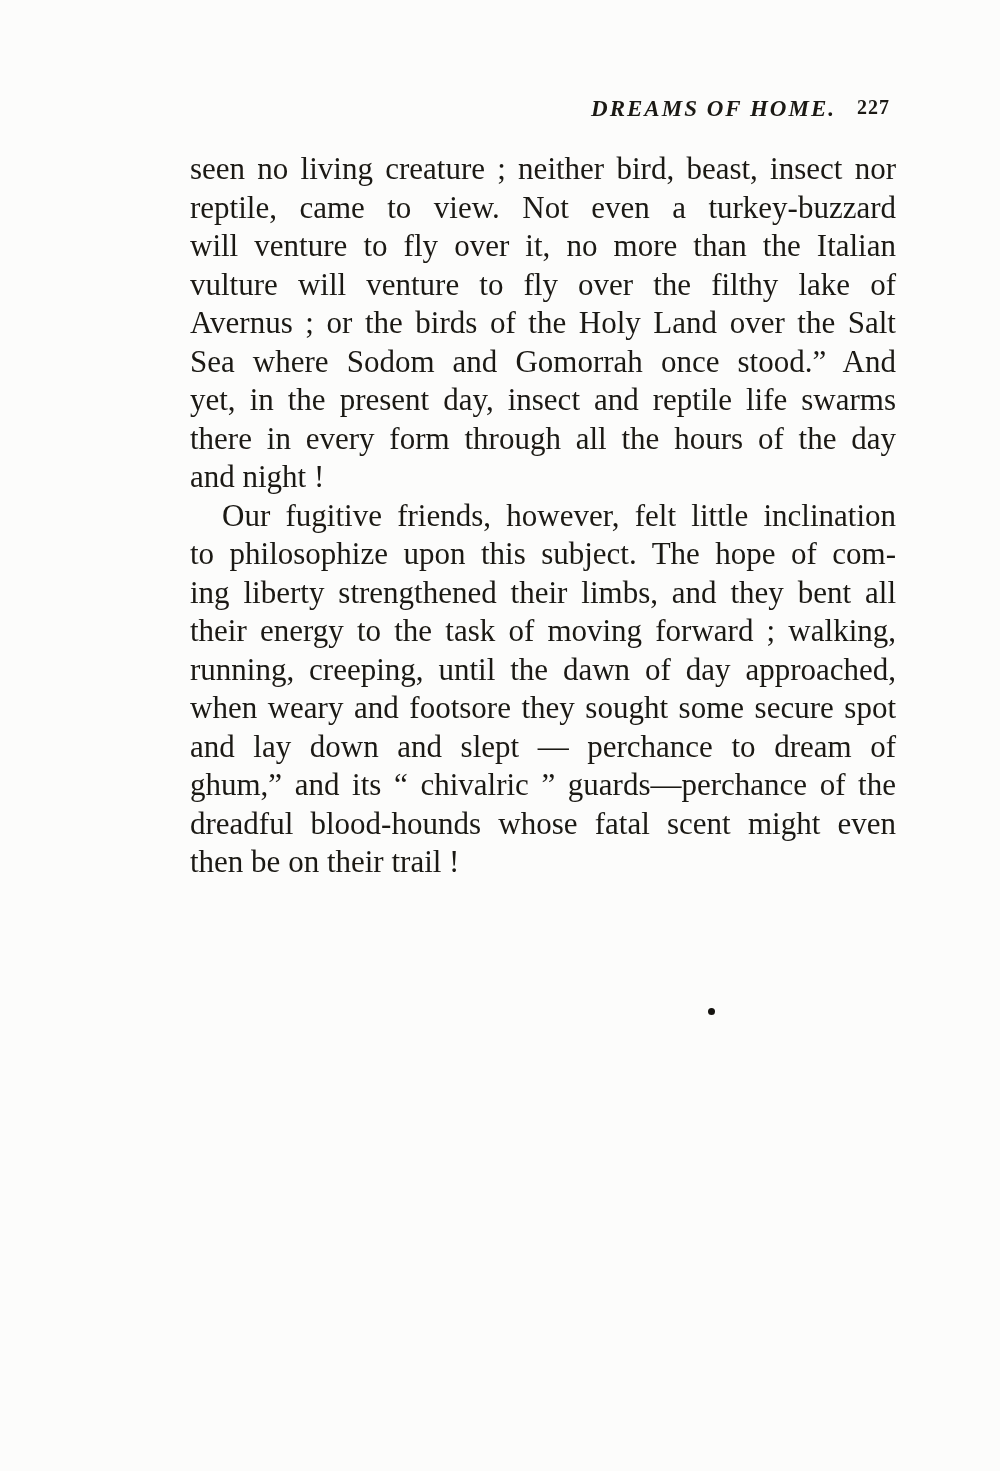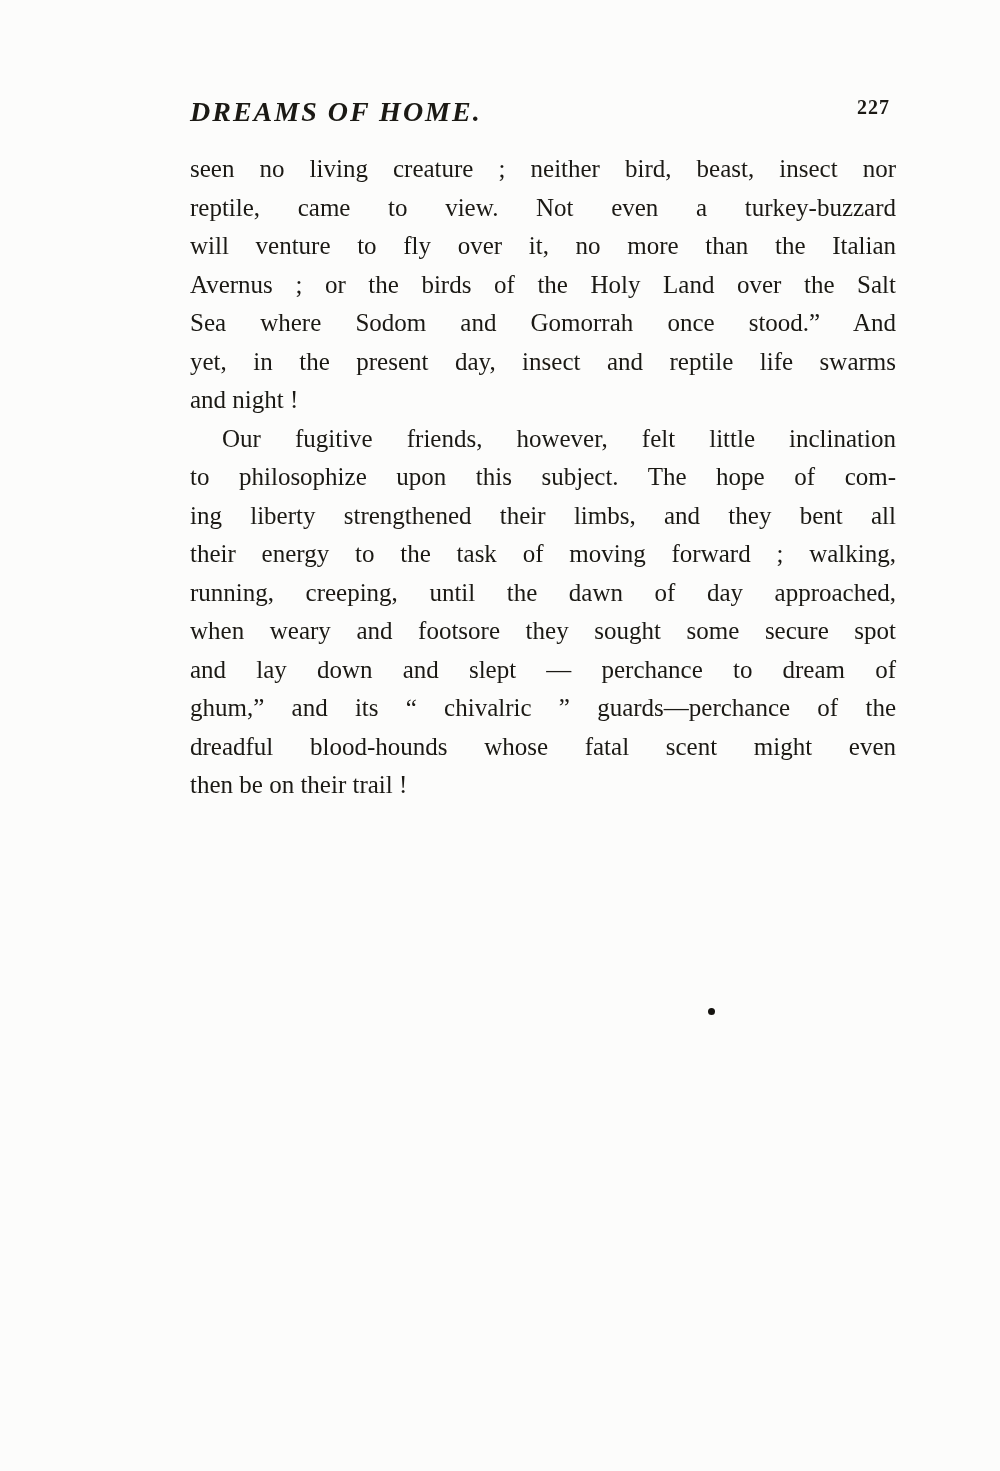--- a/index.html
+++ b/index.html
@@ -23,41 +23,41 @@
     position: absolute;
     top: 96px;
     left: 190px;
     width: 706px;
     height: 32px;
   }
   .running-title {
     position: absolute;
     left: 0;
     right: 60px;
-    text-align: left;
+    text-align: right;
     font-style: italic;
     font-weight: bold;
-    font-size: 28px;
+    font-size: 23px;
     letter-spacing: 2px;
     white-space: nowrap;
   }
   .page-number {
     position: absolute;
     right: 6px;
     top: 0;
     font-weight: bold;
     font-size: 20px;
     letter-spacing: 1px;
   }
   .body-text {
     position: absolute;
     top: 150px;
     left: 190px;
     width: 706px;
-    font-size: 25px;
+    font-size: 31px;
     line-height: 38.5px;
   }
   .para {
     margin: 0;
   }
   .line {
     text-align: justify;
     text-align-last: justify;
     white-space: normal;
   }
@@ -84,23 +84,25 @@
   <div class="header">
     <span class="running-title">DREAMS OF HOME.</span>
     <span class="page-number">227</span>
   </div>
 
   <div class="body-text">
       <div class="para">
         <div class="line">seen no living creature ; neither bird, beast, insect nor</div>
         <div class="line">reptile, came to view.  Not even a turkey-buzzard</div>
         <div class="line">will venture to fly over it, no more than the Italian</div>
+        <div class="line">vulture will venture to fly over the filthy lake of</div>
         <div class="line">Avernus ; or the birds of the Holy Land over the Salt</div>
         <div class="line">Sea where Sodom and Gomorrah once stood.”  And</div>
         <div class="line">yet, in the present day, insect and reptile life swarms</div>
+        <div class="line">there in every form through all the hours of the day</div>
         <div class="line last">and night !</div>
       </div>
       <div class="para indent">
         <div class="line">Our fugitive friends, however, felt little inclination</div>
         <div class="line">to philosophize upon this subject.  The hope of com-</div>
         <div class="line">ing liberty strengthened their limbs, and they bent all</div>
         <div class="line">their energy to the task of moving forward ; walking,</div>
         <div class="line">running, creeping, until the dawn of day approached,</div>
         <div class="line">when weary and footsore they sought some secure spot</div>
         <div class="line">and lay down and slept — perchance to dream of</div>

